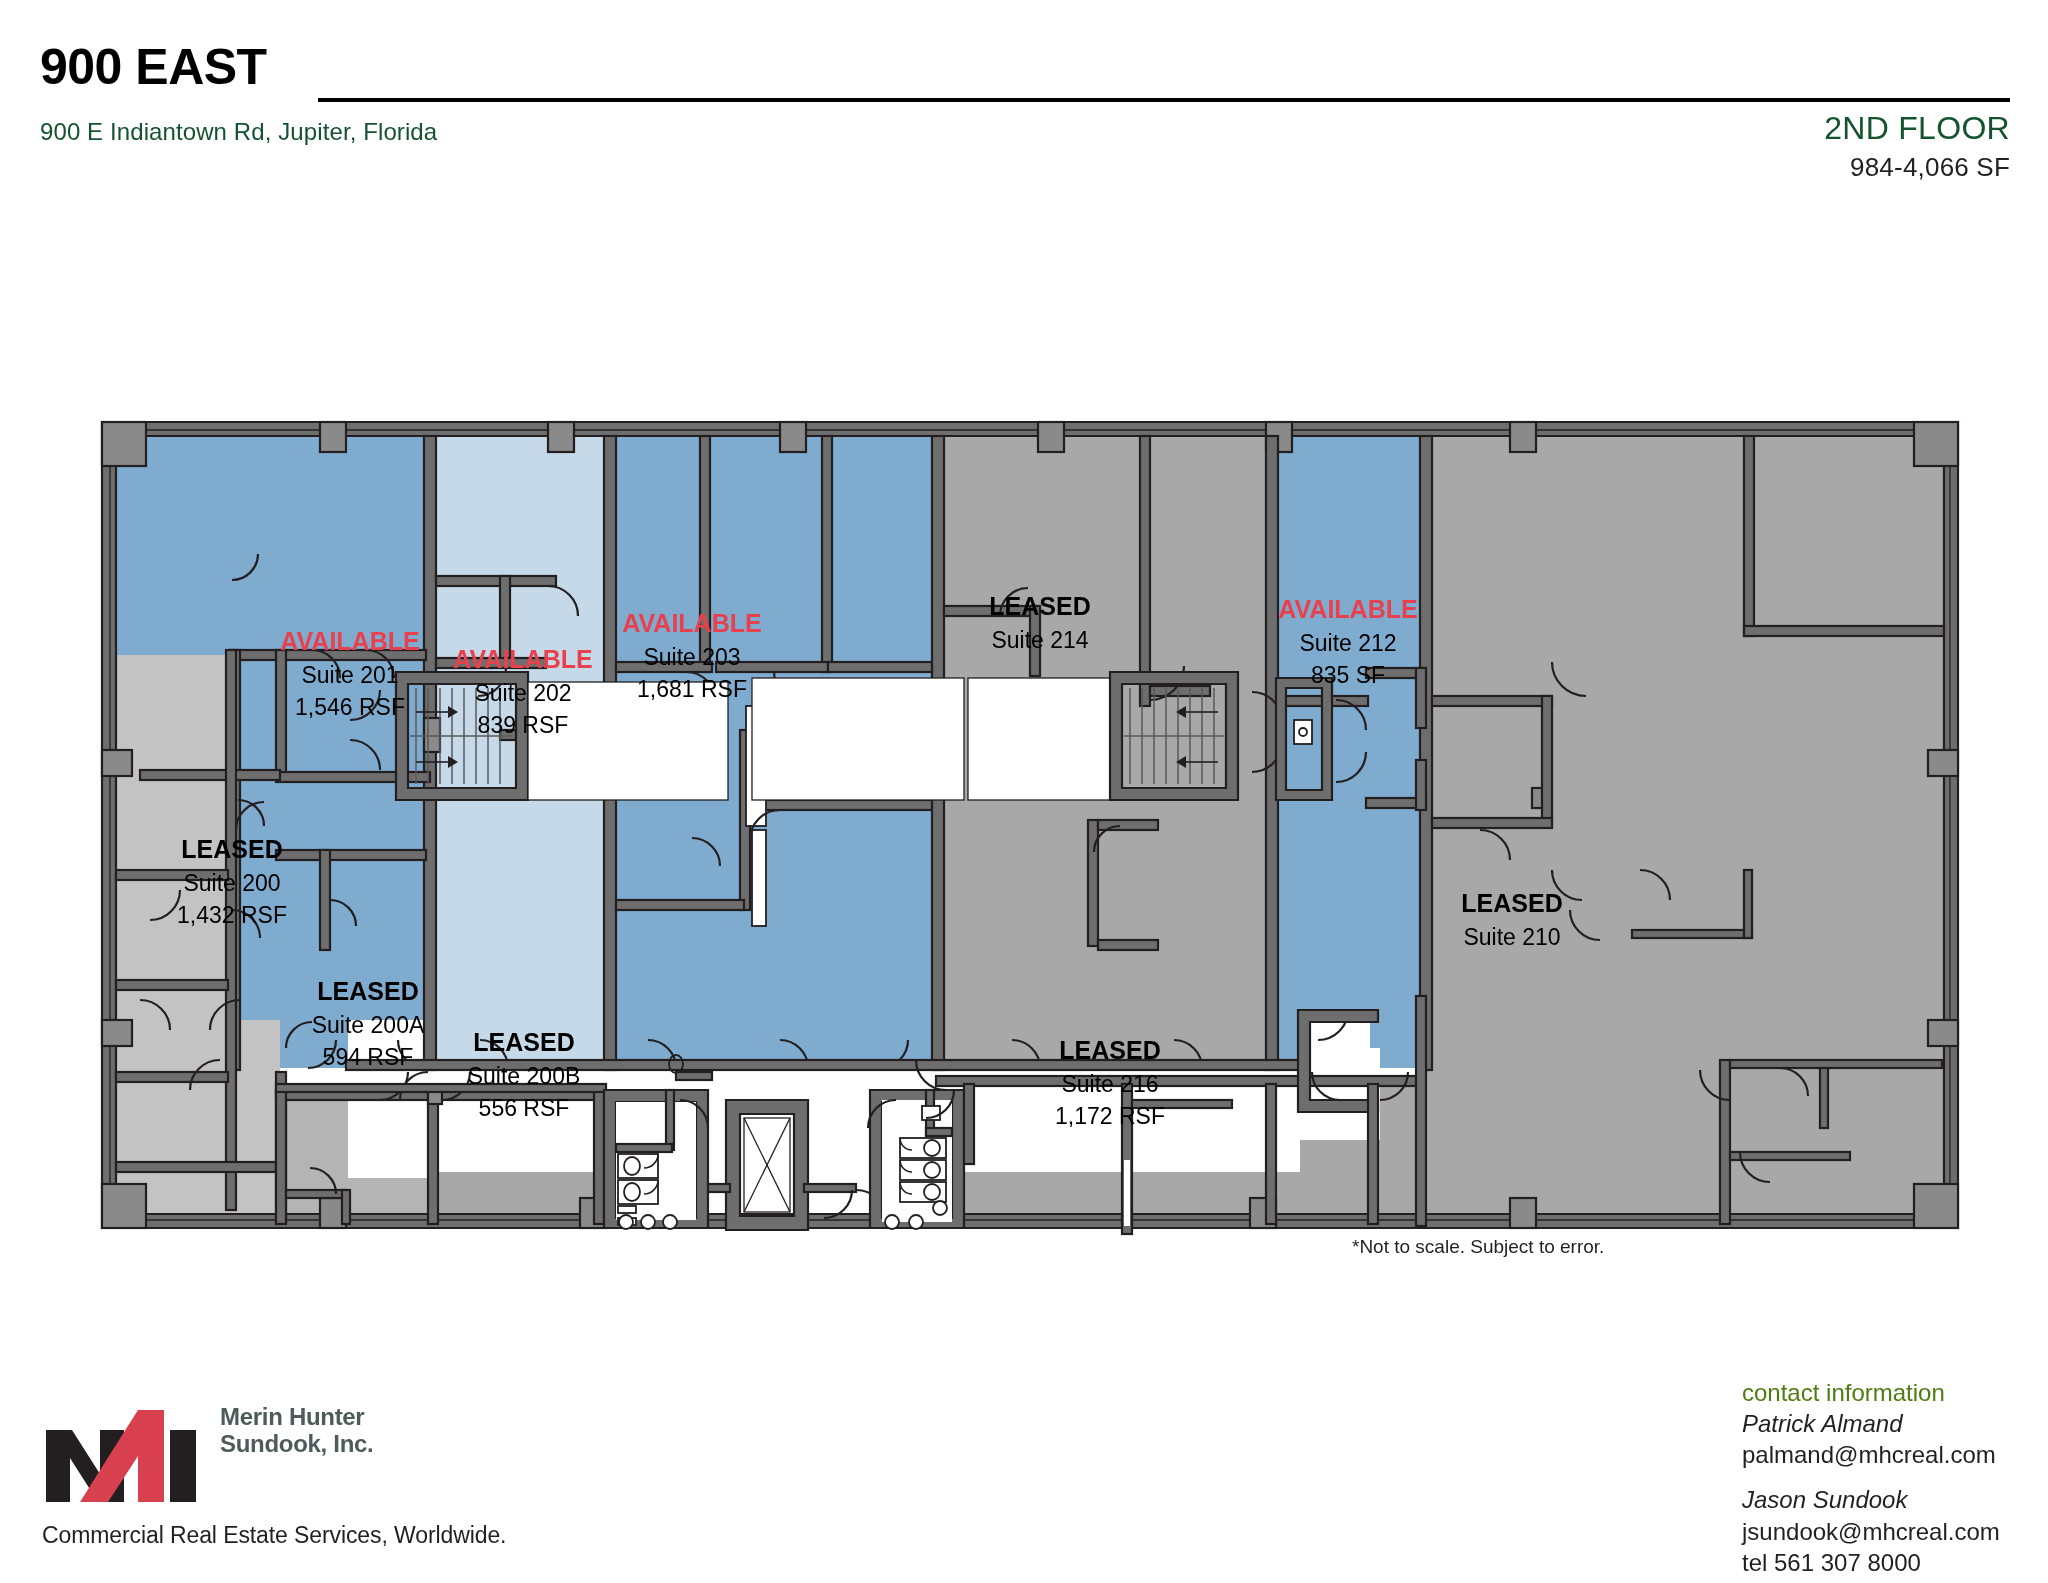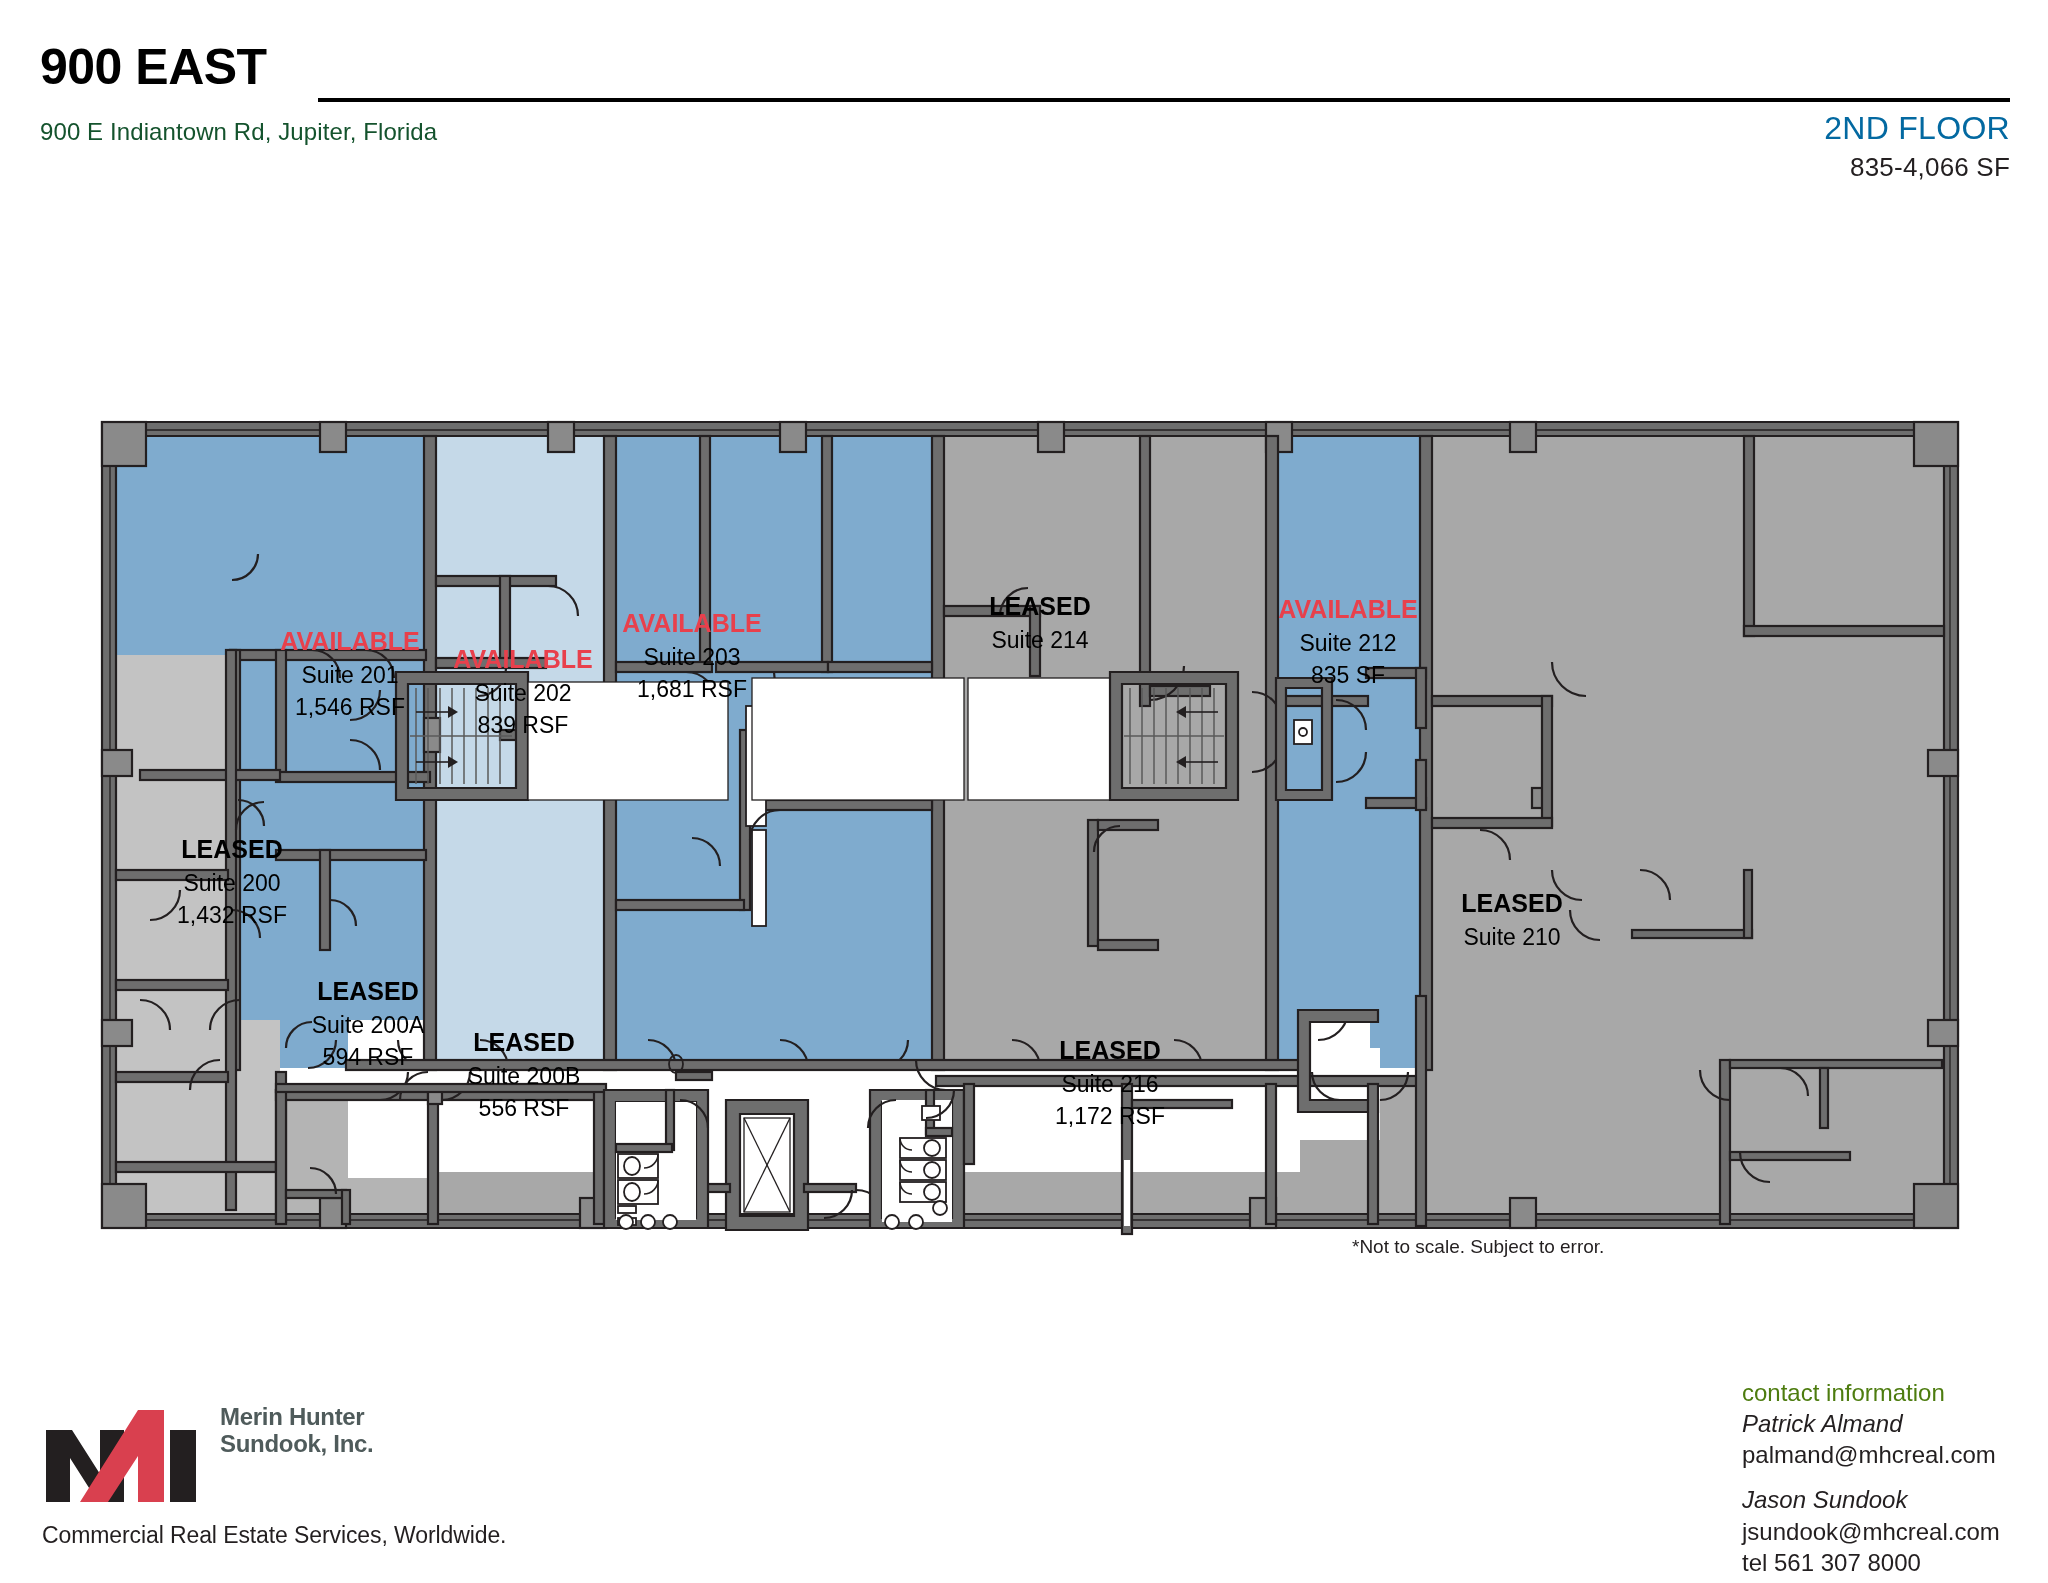--- a/index.html
+++ b/index.html
@@ -3,21 +3,21 @@
 <meta charset="utf-8">
 <style>
   html,body{margin:0;padding:0;background:#ffffff;}
   body{width:2048px;height:1583px;position:relative;font-family:"Liberation Sans",sans-serif;overflow:hidden;}
 
   
   #header{position:absolute;left:0;top:0;width:2048px;height:200px;}
   #bldg-name{position:absolute;left:40px;top:42px;font-size:50px;font-weight:bold;color:#000;letter-spacing:-0.5px;line-height:1;}
   #hdr-rule{position:absolute;left:318px;top:98px;width:1692px;height:4px;background:#000;}
   #bldg-addr{position:absolute;left:40px;top:118px;font-size:24px;color:#14532d;letter-spacing:0.1px;}
-  #floor-label{position:absolute;right:38px;top:110px;text-align:right;font-size:32px;color:#0369a1;line-height:1.18;letter-spacing:0.3px;}
+  #floor-label{position:absolute;right:38px;top:110px;text-align:right;font-size:32px;color:#14532d;line-height:1.18;letter-spacing:0.3px;}
   #floor-sf{position:absolute;right:38px;top:152px;text-align:right;font-size:26px;color:#231f20;letter-spacing:0.2px;}
 
   
   #plan-wrap{position:absolute;left:80px;top:400px;width:1900px;height:850px;}
   #plan-svg{display:block;width:1900px;height:850px;}
 
   .lbl{pointer-events:none;}
   .lbl-avail{font-family:"Liberation Sans",sans-serif;font-size:25px;font-weight:bold;fill:#e8404c;}
   .lbl-leased{font-family:"Liberation Sans",sans-serif;font-size:25px;font-weight:bold;fill:#000000;}
   .lbl-suite{font-family:"Liberation Sans",sans-serif;font-size:23px;fill:#000000;}
@@ -39,21 +39,21 @@
   .c-gap{height:14px;}
 </style>
 </head>
 <body>
 
 <div id="header">
   <div id="bldg-name">900 EAST</div>
   <div id="hdr-rule"></div>
   <div id="bldg-addr">900 E Indiantown Rd, Jupiter, Florida</div>
   <div id="floor-label">2ND FLOOR</div>
-  <div id="floor-sf">835-4,066 SF</div>
+  <div id="floor-sf">984-4,066 SF</div>
 </div>
 
 <div id="plan-wrap">
 <svg id="plan-svg" viewBox="0 0 1900 850" xmlns="http://www.w3.org/2000/svg">
 
   <defs>
     <style>
       .w    { fill:#6e6e6e; stroke:#231f20; stroke-width:2.2; }
       .wthin{ fill:#6e6e6e; stroke:#231f20; stroke-width:1.6; }
       .col  { fill:#8a8a8a; stroke:#231f20; stroke-width:2.2; }

